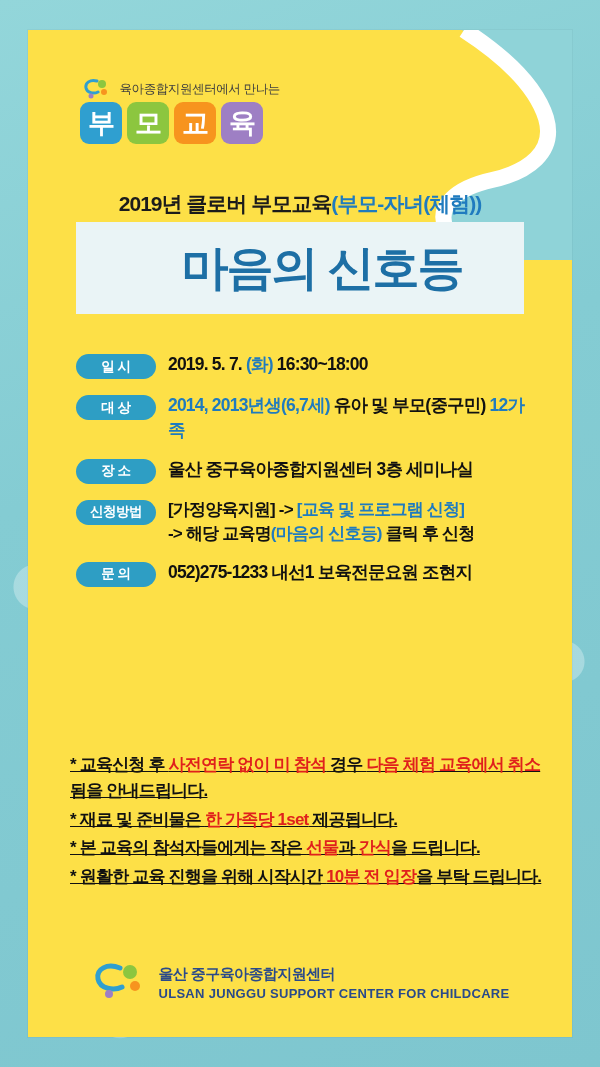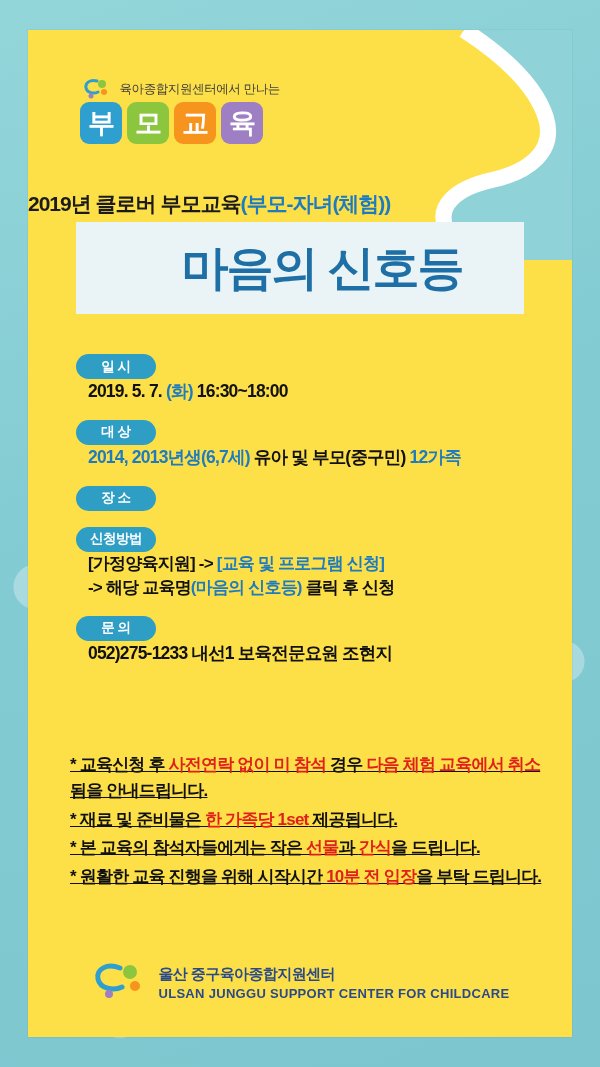--- a/index.html
+++ b/index.html
@@ -89,20 +89,21 @@
     display: flex;
     align-items: center;
     justify-content: center;
     letter-spacing: -1px;
   }
   .title-line {
     position: absolute;
     left: 0;
     right: 0;
     top: 160px;
+    text-align: center;
     font-size: 21px;
     font-weight: bold;
     color: #1b1b1b;
     letter-spacing: -1px;
   }
   .title-line .accent {
     color: #1f7bbf;
   }
   .headline-band {
     position: absolute;
@@ -125,21 +126,20 @@
   .rows {
     position: absolute;
     left: 48px;
     top: 322px;
     width: 460px;
   }
   .row {
     display: flex;
     align-items: flex-start;
     margin-bottom: 14px;
-    flex-direction: column;
   }
   .tag {
     flex: 0 0 auto;
     min-width: 62px;
     height: 25px;
     padding: 0 9px;
     border-radius: 13px;
     background: #2e9ec4;
     color: #ffffff;
     font-size: 13.5px;
@@ -256,20 +256,21 @@
         <div class="row">
           <div class="tag">일 시</div>
           <div class="row-body"><span class="plain">2019. 5. 7. </span><span class="blue">(화)</span><span class="plain"> 16:30~18:00</span></div>
         </div>
         <div class="row">
           <div class="tag">대 상</div>
           <div class="row-body"><span class="blue">2014, 2013년생(6,7세)</span><span class="plain"> 유아 및 부모(중구민) </span><span class="blue">12가족</span></div>
         </div>
         <div class="row">
           <div class="tag">장 소</div>
+          <div class="row-body"><span class="plain">울산 중구육아종합지원센터 3층 세미나실</span></div>
         </div>
         <div class="row row-method">
           <div class="tag">신청방법</div>
           <div class="row-body"><span class="plain">[가정양육지원] -&gt; </span><span class="blue">[교육 및 프로그램 신청]</span><span class="plain"></span><br><span class="plain"> -&gt; 해당 교육명</span><span class="blue">(마음의 신호등)</span><span class="plain"> 클릭 후 신청</span></div>
         </div>
         <div class="row">
           <div class="tag">문 의</div>
           <div class="row-body"><span class="plain">052)275-1233 내선1 보육전문요원 조현지</span></div>
         </div>
       </div>

